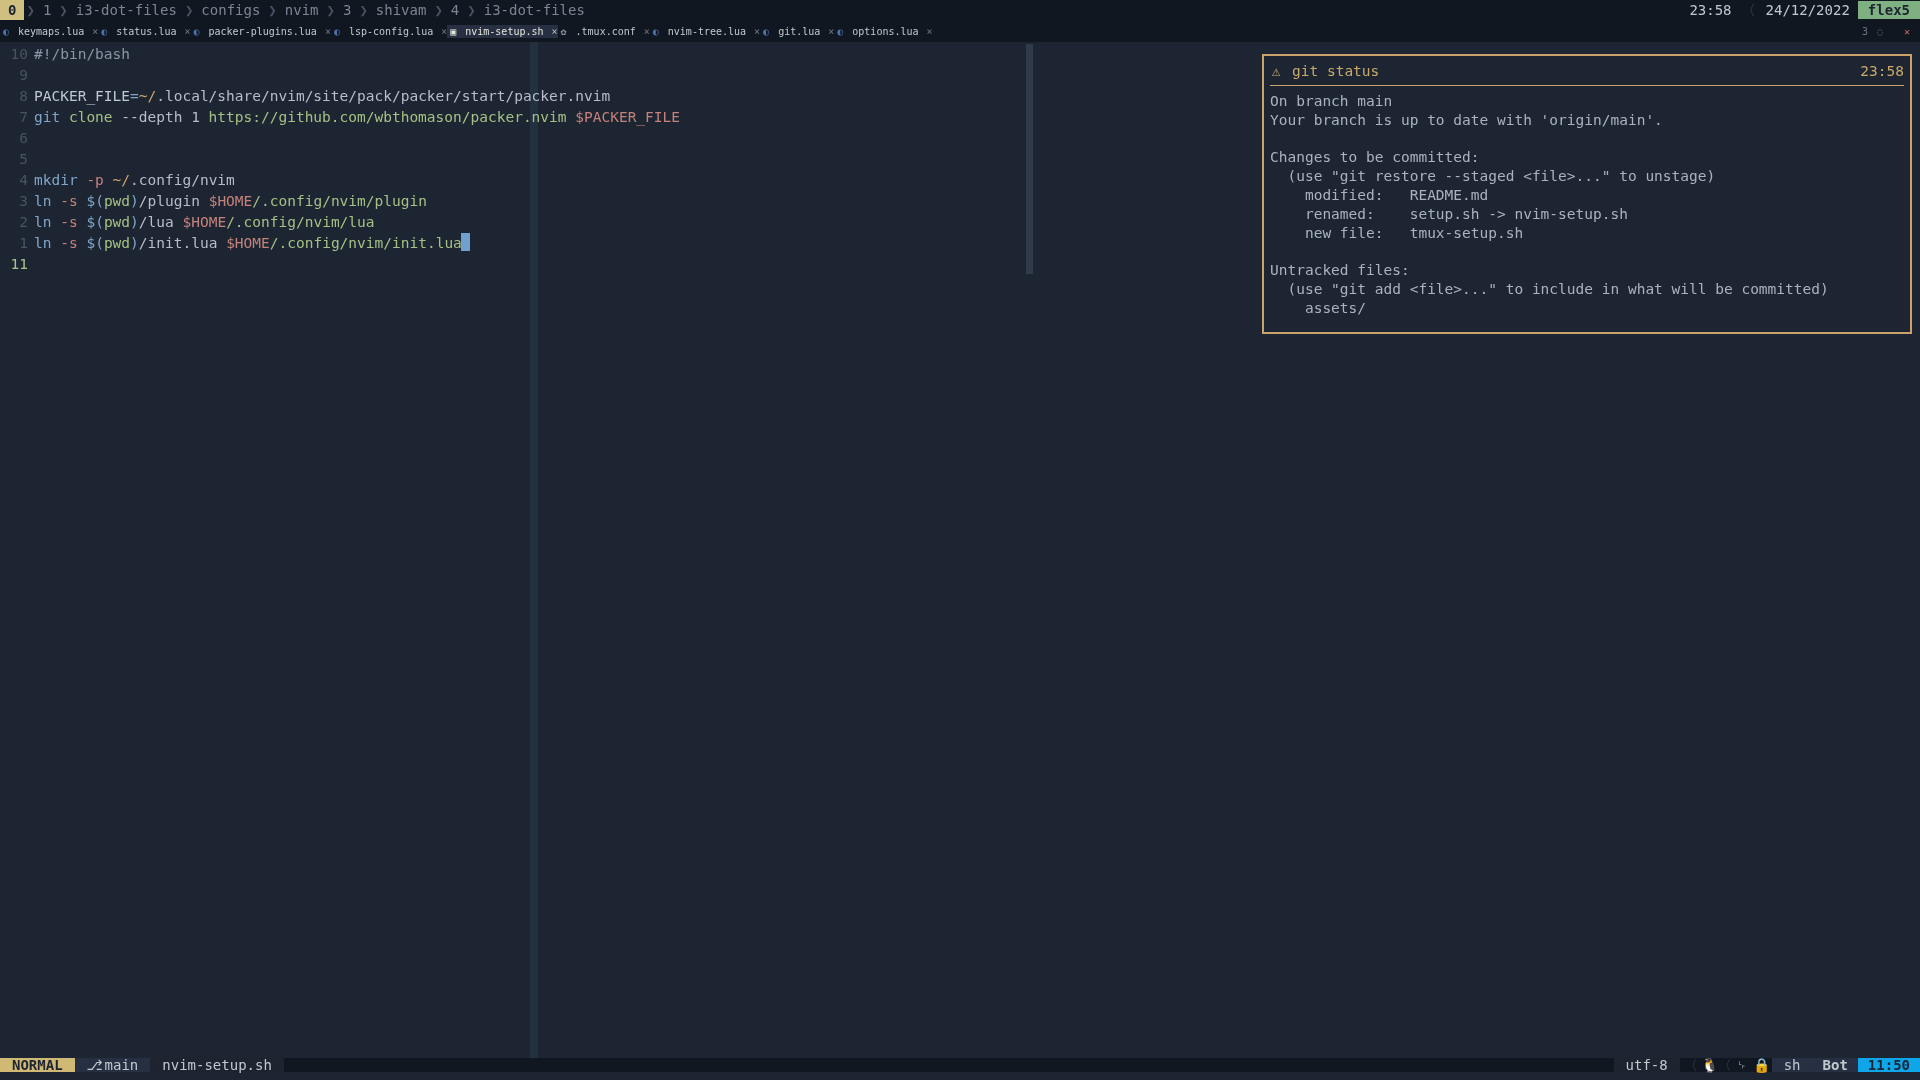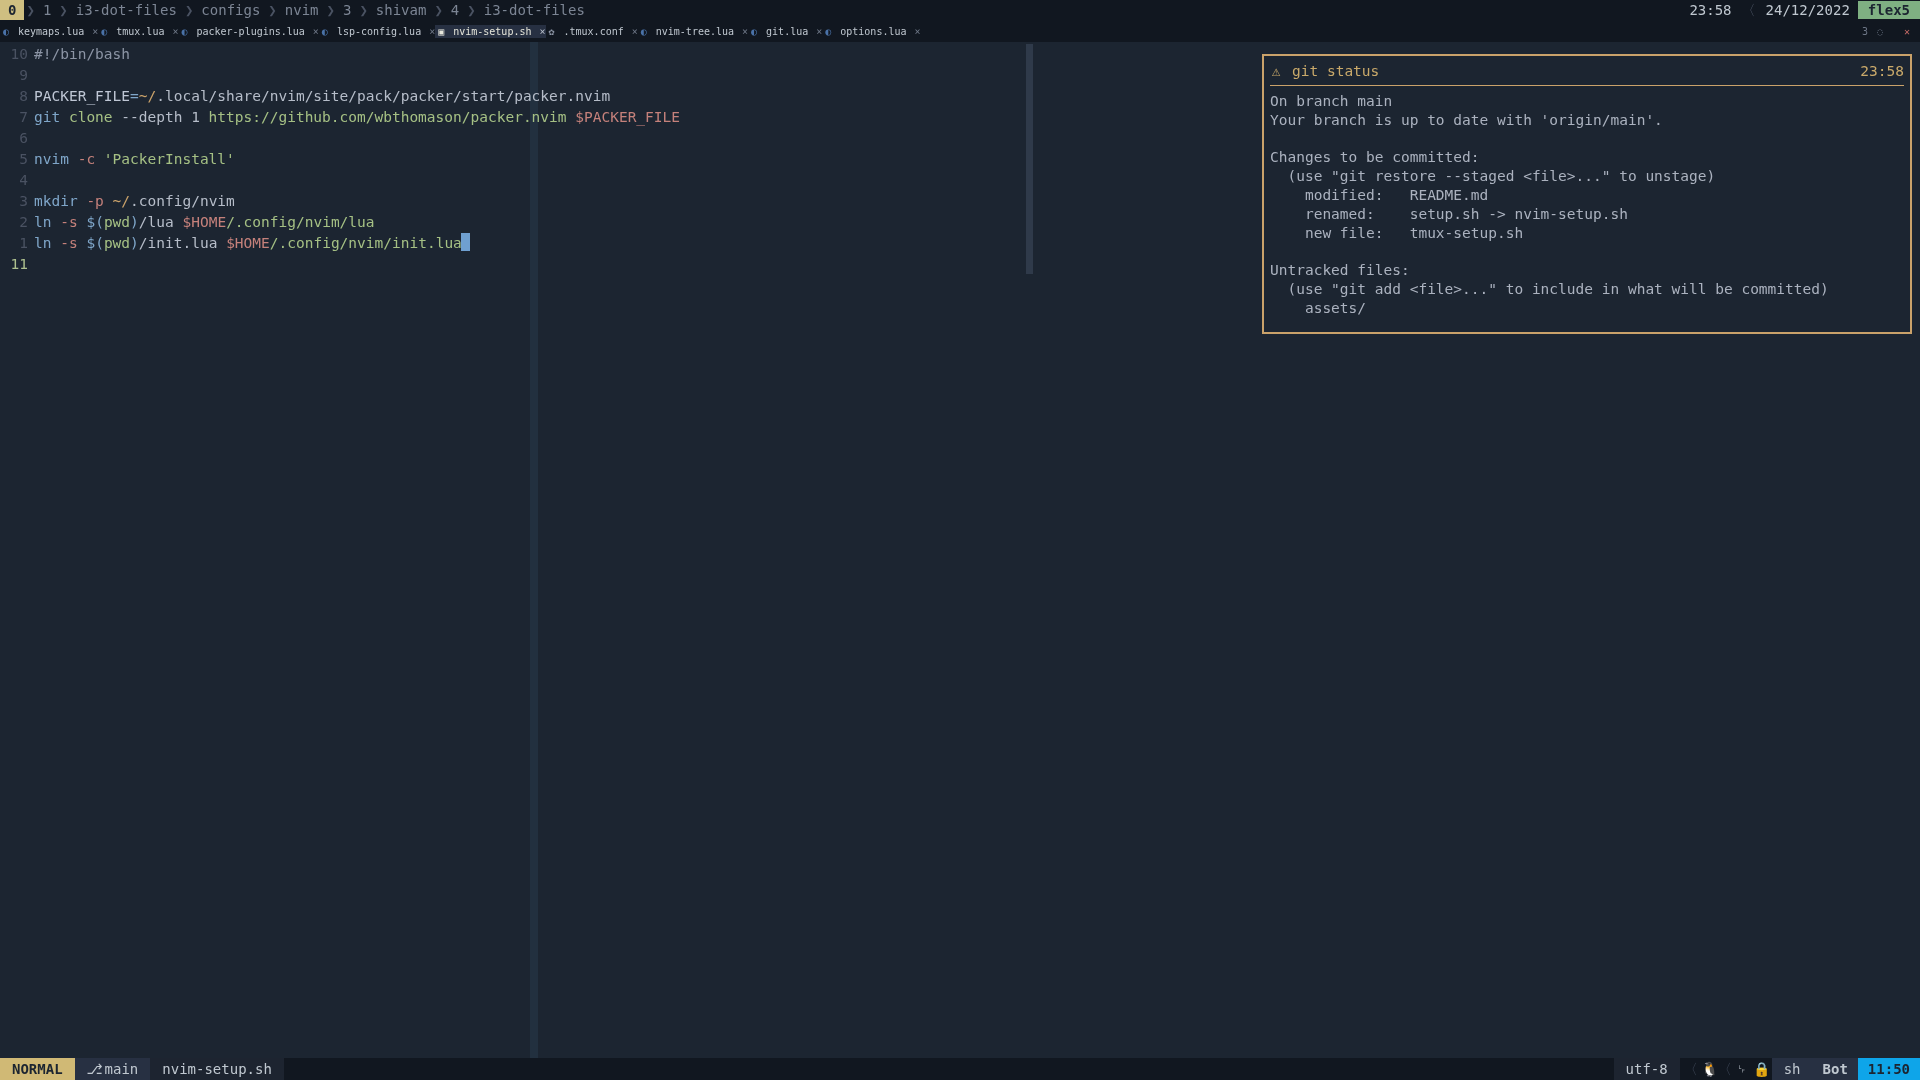--- a/index.html
+++ b/index.html
@@ -124,21 +124,21 @@
     gap: 10px;
     padding-bottom: 4px;
     border-bottom: 1px solid #caa26a;
     margin-bottom: 6px;
   }
   .float-term .ft-header .ft-time { margin-left: auto; color: #c9a96a; }
   .float-term .ft-body { color: #abb2bf; white-space: pre; font-size: 14.5px; line-height: 1.3; }
 
   
   .statusline {
-    height: 22px;
+    height: 14px;
     background: #111720;
     display: flex;
     align-items: center;
     font-size: 14px;
     color: #c0c8d0;
   }
   .sl-mode {
     background: #d0b975;
     color: #1c2531;
     font-weight: bold;
@@ -171,21 +171,21 @@
     <span class="clock">23:58</span>
     <span class="sep">〈</span>
     <span class="clock">24/12/2022</span>
     <span class="seg seg-green">flex5</span>
   </span>
 </div>
 
 <div class="tabline">
   <span id="tabs-host" style="display:flex;">
       <div class="tab"><span class="lua-icon tiny-icon">◐</span><span>keymaps.lua</span><span class="close">×</span></div>
-      <div class="tab"><span class="lua-icon tiny-icon">◐</span><span>tmux.lua</span><span class="close">×</span></div>
+      <div class="tab"><span class="lua-icon tiny-icon">◐</span><span>status.lua</span><span class="close">×</span></div>
       <div class="tab"><span class="lua-icon tiny-icon">◐</span><span>packer-plugins.lua</span><span class="close">×</span></div>
       <div class="tab"><span class="lua-icon tiny-icon">◐</span><span>lsp-config.lua</span><span class="close">×</span></div>
       <div class="tab tab-active"><span class="term-icon tiny-icon">▣</span><span>nvim-setup.sh</span><span class="close">×</span></div>
       <div class="tab"><span class="gear-icon tiny-icon">✿</span><span>.tmux.conf</span><span class="close">×</span></div>
       <div class="tab"><span class="lua-icon tiny-icon">◐</span><span>nvim-tree.lua</span><span class="close">×</span></div>
       <div class="tab"><span class="lua-icon tiny-icon">◐</span><span>git.lua</span><span class="close">×</span></div>
       <div class="tab"><span class="lua-icon tiny-icon">◐</span><span>options.lua</span><span class="close">×</span></div>
     </span>
   <span class="end"></span>
   <div class="far-right">
@@ -209,23 +209,23 @@
       <div>2</div>
       <div>1</div>
       <div class="cur">11</div>
     </div>
   <div class="code" id="code-host">
       <div class="line"><span class="tok-grey">#!/bin/bash</span></div>
       <div class="line"></div>
       <div class="line"><span class="tok-var">PACKER_FILE</span><span class="tok-blue">=</span><span class="tok-orange">~/</span><span class="tok-pale">.local/share/nvim/site/pack/packer/start/packer.nvim</span></div>
       <div class="line"><span class="tok-blue">git </span><span class="tok-green">clone</span><span class="tok-pale"> --depth 1 </span><span class="tok-green">https://github.com/wbthomason/packer.nvim </span><span class="tok-red">$PACKER_FILE</span></div>
       <div class="line"></div>
-      <div class="line"><span class="tok-blue">nvim </span><span class="tok-red">-c </span><span class="tok-green">'PackerInstall'</span></div>
       <div class="line"></div>
       <div class="line"><span class="tok-blue">mkdir </span><span class="tok-red">-p </span><span class="tok-orange">~/</span><span class="tok-pale">.config/nvim</span></div>
+      <div class="line"><span class="tok-blue">ln </span><span class="tok-red">-s </span><span class="tok-blue">$(</span><span class="tok-green">pwd</span><span class="tok-blue">)</span><span class="tok-pale">/plugin </span><span class="tok-red">$HOME</span><span class="tok-green">/.config/nvim/plugin</span></div>
       <div class="line"><span class="tok-blue">ln </span><span class="tok-red">-s </span><span class="tok-blue">$(</span><span class="tok-green">pwd</span><span class="tok-blue">)</span><span class="tok-pale">/lua </span><span class="tok-red">$HOME</span><span class="tok-green">/.config/nvim/lua</span></div>
       <div class="line"><span class="tok-blue">ln </span><span class="tok-red">-s </span><span class="tok-blue">$(</span><span class="tok-green">pwd</span><span class="tok-blue">)</span><span class="tok-pale">/init.lua </span><span class="tok-red">$HOME</span><span class="tok-green">/.config/nvim/init.lua</span><span class="cursor-block"></span></div>
     </div>
   <div class="scroll-stub"></div>
 </div>
 
 <div class="float-term">
   <div class="ft-header">
     <span class="tiny-icon">⚠</span>
     <span>git status</span>

